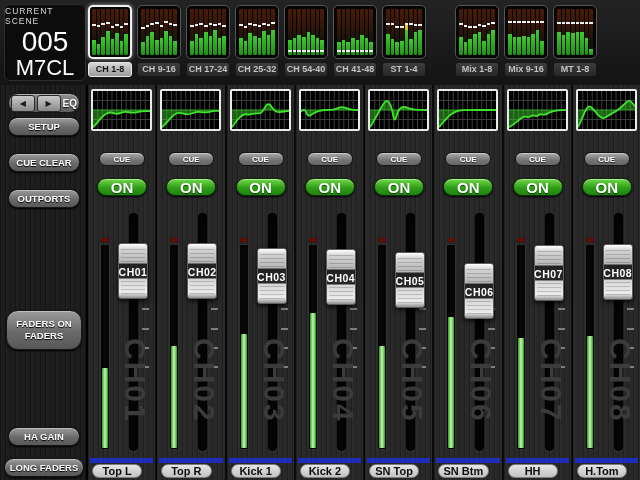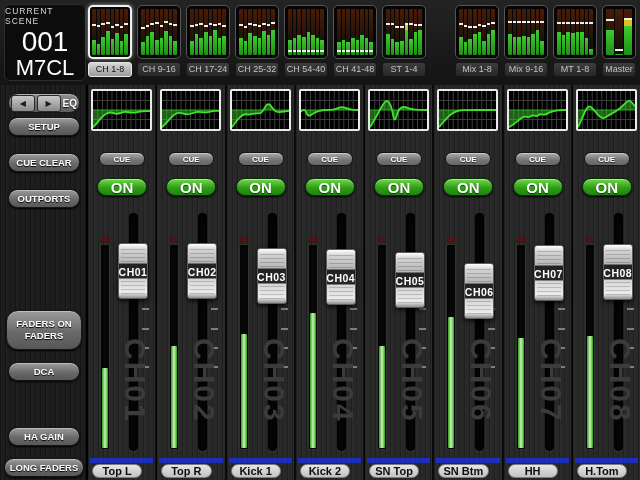--- a/index.html
+++ b/index.html
@@ -11,21 +11,21 @@
   
   .topbar{position:absolute;left:0;top:0;width:640px;height:85px;
     background:linear-gradient(180deg,#232323,#141414);border-bottom:2px solid #000;}
   .scenebox{position:absolute;left:4px;top:4px;width:80px;height:75px;
     background:#0c0c0c;border-radius:6px;border:1px solid #2c2c2c;
     display:flex;flex-direction:column;align-items:center;justify-content:center;}
   .scene-label{font-size:8.5px;color:#d8d8d8;letter-spacing:1px;margin-bottom:2px;}
   .scene-number{font-size:28px;color:#fff;line-height:28px;font-weight:normal;}
   .scene-model{font-size:22px;color:#fff;line-height:24px;}
   .tabs{position:absolute;left:88px;top:5px;display:flex;gap:5px;align-items:flex-start;}
-  .tab{width:44px;cursor:pointer;}
+  .tab{width:44px;cursor:pointer;font-weight:bold;}
   .tab.narrow{width:34px;}
   .tab.gap{margin-left:24px;}
   .tmeter{height:54px;background:#050505;border:1px solid #555;border-radius:5px;
     padding:3px 3px;display:flex;gap:1px;align-items:stretch;box-sizing:border-box;}
   .tab.sel .tmeter{border:2px solid #f0f0f0;box-shadow:0 0 4px rgba(255,255,255,.6);padding:2px 2px;}
   .mbar{flex:1;position:relative;border-radius:1px;overflow:hidden;
     background:linear-gradient(180deg,#4a1c08 0%,#32160a 40%,#151509 70%,#0d0d0d 100%);}
   .mfb{position:absolute;bottom:0;left:0;right:0;
     background:linear-gradient(180deg,#3ecb2e,#1f8f17);}
   .ys{position:absolute;left:0;right:0;height:14%;background:#d9c322;}
@@ -99,21 +99,21 @@
     background:linear-gradient(180deg,#e6e6e6,#c2c2c2);border:1px solid #7e7e7e;
     color:#0d0d0d;font-size:11px;font-weight:bold;display:flex;align-items:center;justify-content:center;
     box-sizing:border-box;cursor:pointer;white-space:nowrap;}
 </style>
 </head>
 <body>
 
 <div class="topbar">
   <div class="scenebox">
     <div class="scene-label">CURRENT SCENE</div>
-    <div class="scene-number">001</div>
+    <div class="scene-number">005</div>
     <div class="scene-model">M7CL</div>
   </div>
   <div class="tabs">
       <div class="tab sel">
     <div class="tmeter">
           <div class="mbar">
             <div class="mfb" style="height: 32%;"></div>
             <div class="mk" style="top: 32%;"></div>
           </div>
           <div class="mbar">
@@ -473,56 +473,37 @@
           <div class="mbar">
             <div class="mfb" style="height: 36%;"></div>
             <div class="mk" style="top: 28%;"></div>
           </div>
           <div class="mbar">
             <div class="mfb" style="height: 12%;"></div>
             <div class="mk" style="top: 28%;"></div>
           </div>
         </div>
     <div class="tlabel">MT 1-8</div>
-  </div>
-      <div class="tab narrow">
-    <div class="tmeter">
-          <div class="mbar">
-            <div class="mfb" style="height: 55%;"></div>
-            <div class="mk" style="top: 22%;"></div>
-          </div>
-          <div class="mbar">
-            <div class="mfb" style="height: 3%;"></div>
-            <div class="mk" style="top: 88%;"></div>
-          </div>
-          <div class="mbar">
-            <div class="mfb" style="height: 62%;"></div>
-            <div class="ys" style="bottom: 62%;"></div>
-            <div class="mk" style="top: 20%;"></div>
-          </div>
-        </div>
-    <div class="tlabel">Master</div>
   </div>
     </div>
 </div>
 
 <div class="sidebar">
   <div class="eqnav">
     <div class="navarrow">◀</div>
     <div class="navarrow">▶</div>
     <span class="eqlabel">EQ</span>
   </div>
   <div class="sbtn" style="top:68px">CUE CLEAR</div>
   <div class="sbtn" style="top:32px">SETUP</div>
   <div class="sbtn" style="top:104px">OUTPORTS</div>
   <div class="sbtn tall" style="top:225px">
     <span>FADERS ON</span>
     <span>FADERS</span>
   </div>
-  <div class="sbtn" style="top:277px">DCA</div>
   <div class="sbtn" style="top:342px">HA GAIN</div>
   <div class="sbtn" style="top:373px;width:80px;left:4px">LONG FADERS</div>
 </div>
 
 <div class="strips">
     <div class="strip">
     <div class="eqbox">
       <svg viewBox="0 0 100 44" preserveAspectRatio="none">
         <g class="grid">
             <line x1="8.3" y1="0" x2="8.3" y2="44"></line>

